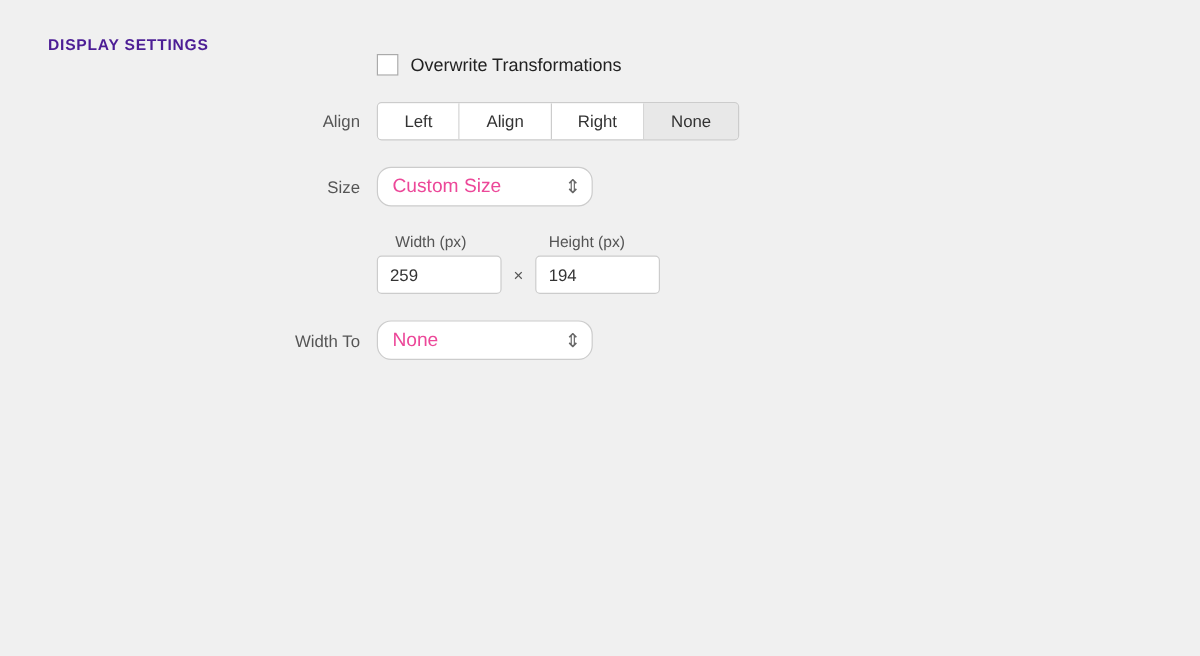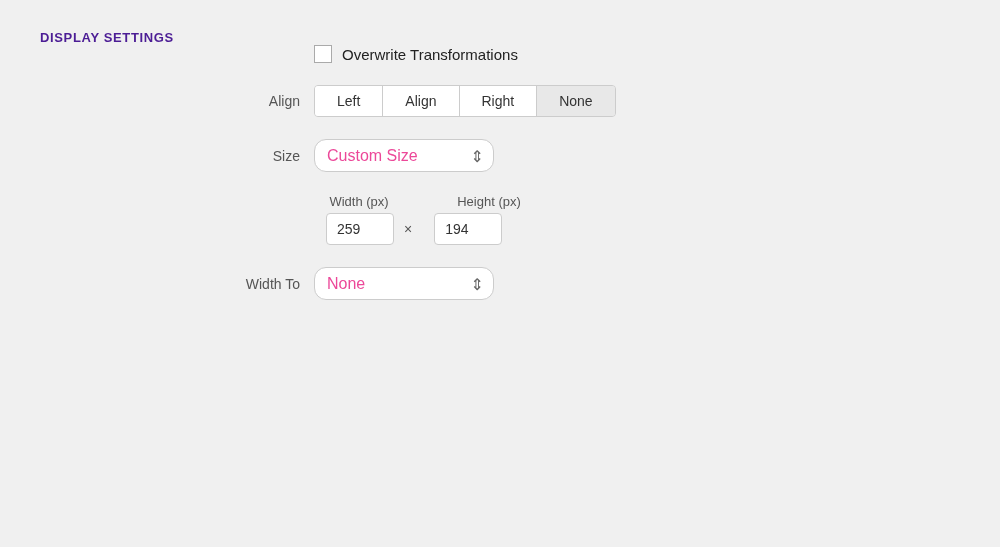--- a/index.html
+++ b/index.html
@@ -152,29 +152,28 @@
       margin-left: 30px;
     }
 
     .size-inputs-row {
       display: flex;
       align-items: center;
       gap: 10px;
     }
 
     .size-input {
-      width: 68px;
+      width: 104px;
       padding: 7px 10px;
       border: 1px solid #ccc;
       border-radius: 4px;
       font-size: 14px;
       text-align: left;
       background: #fff;
       color: #333;
-      margin-left: 12px;
     }
 
     .size-x {
       font-size: 14px;
       color: #555;
     }
   </style>
 </head>
 <body>
 

